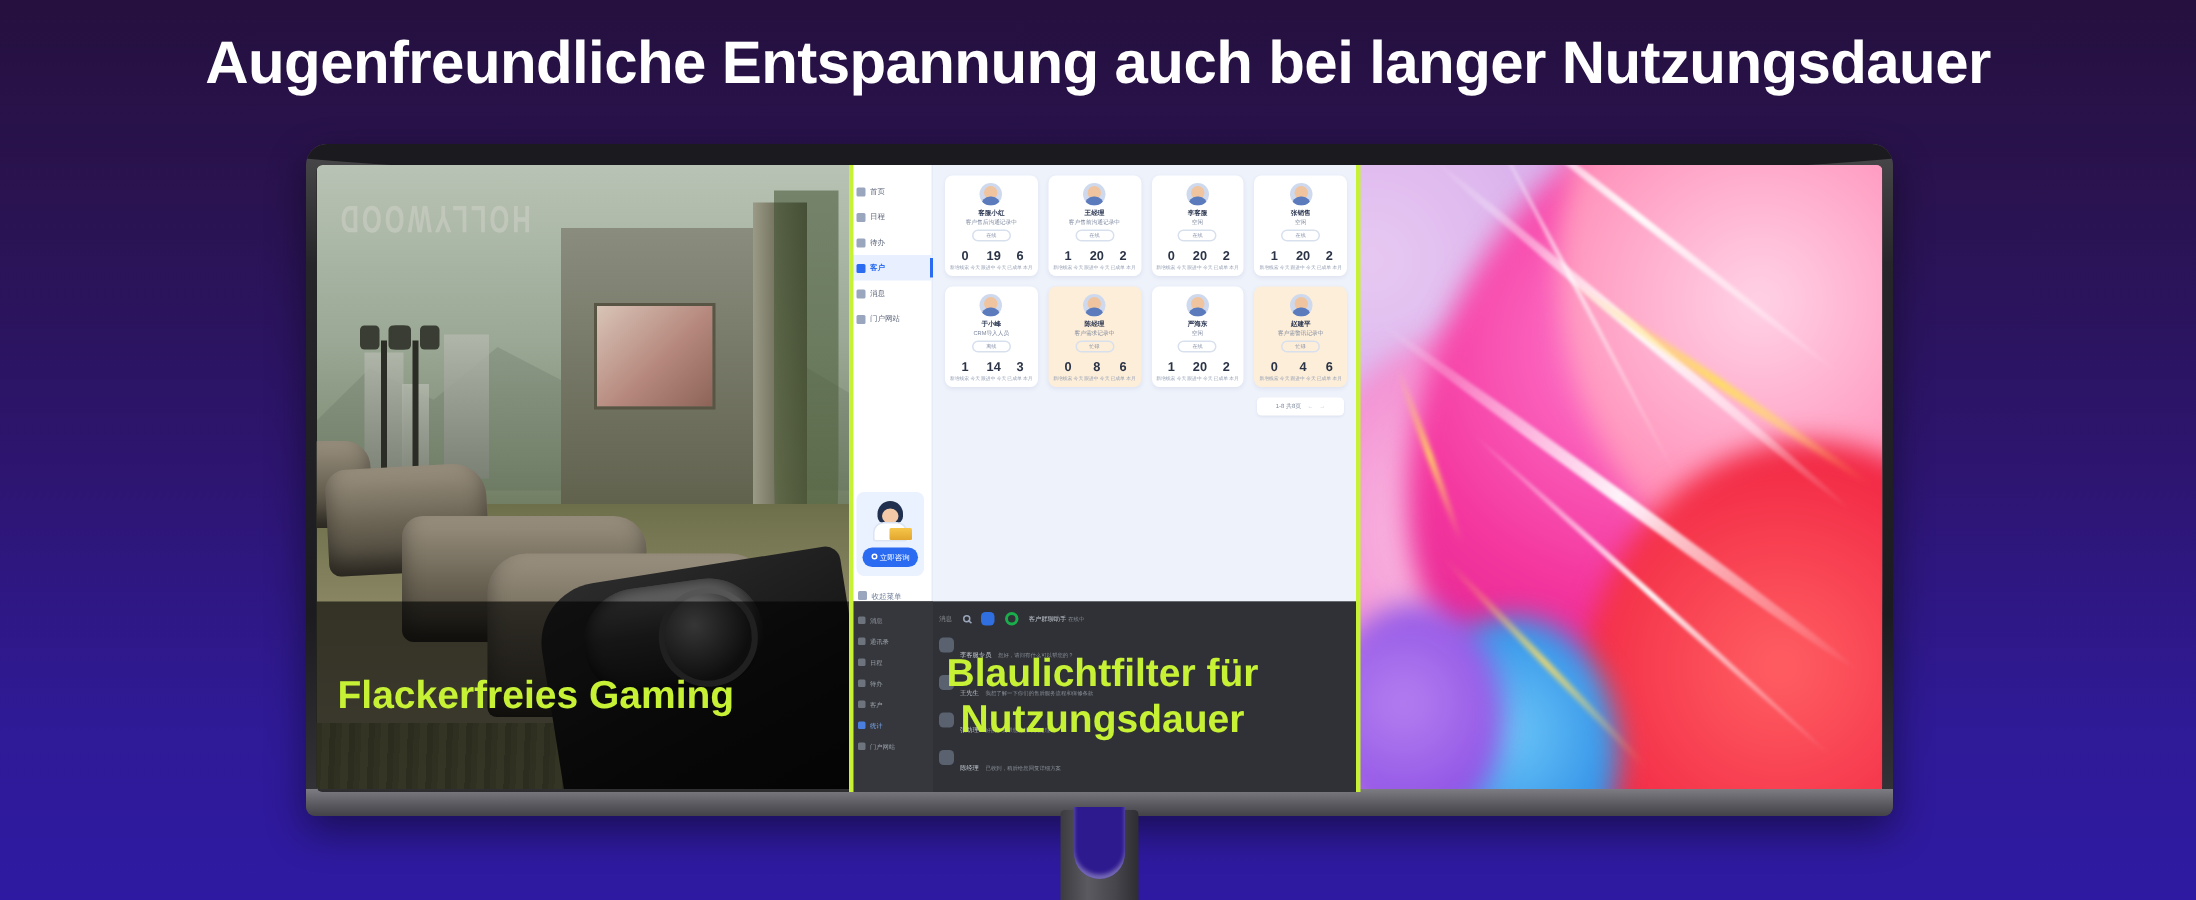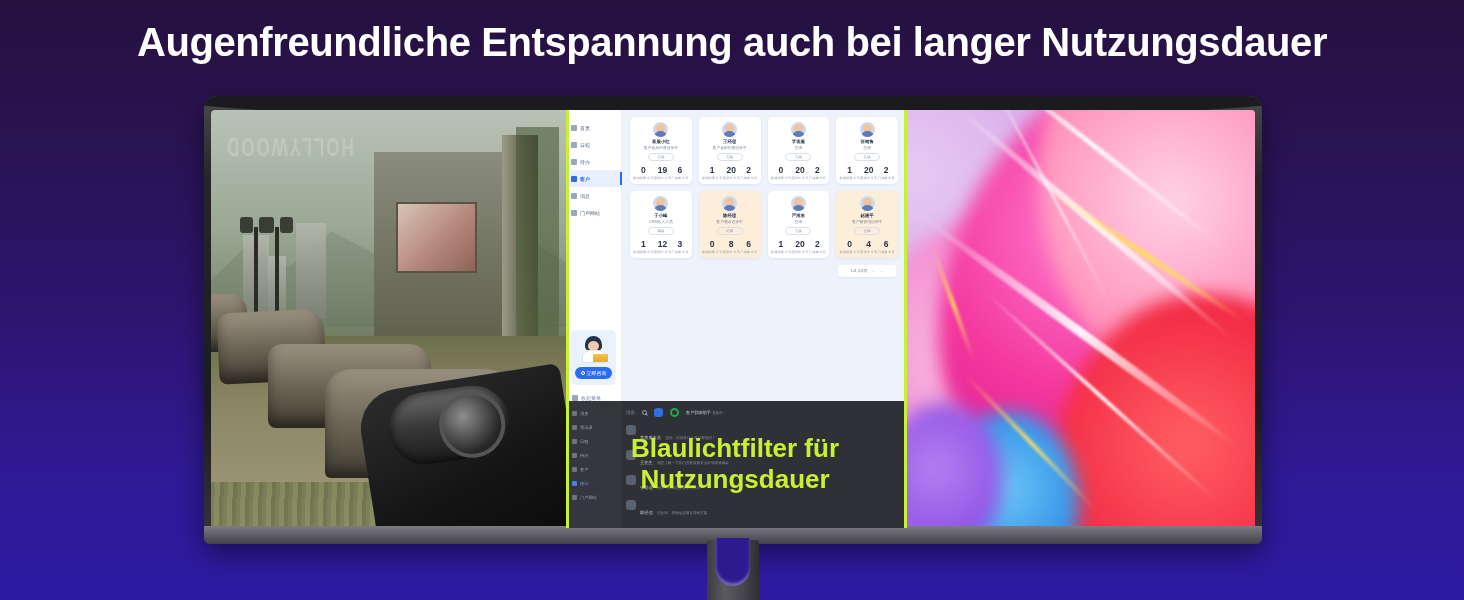--- a/index.html
+++ b/index.html
@@ -378,20 +378,23 @@
             <div class="g-ground">
               <div class="g-grass"></div>
             </div>
             <div class="g-wreck w4"></div>
             <div class="g-wreck w1"></div>
             <div class="g-wreck w2"></div>
             <div class="g-wreck w3"></div>
             <div class="g-gun"></div>
             <div class="g-scope"></div>
 
+            <div class="caption-band">
+              <div class="caption">Flackerfreies Gaming</div>
+            </div>
           </div>
 
           <div class="panel panel-app">
             <div class="app">
 
               <div class="app-top">
 
                 <div class="app-side">
                   <div class="side-item">
                     <span class="si-ic"></span>
@@ -555,21 +558,21 @@
                       <div class="c-name">于小峰</div>
                       <div class="c-sub">CRM导入人员</div>
                       <span class="c-tag">离线</span>
                       <div class="c-stats">
                         <div class="c-stat">
                             <div class="c-val">1</div>
                             <div class="c-lab">新增线索
 今天</div>
                           </div>
                         <div class="c-stat">
-                            <div class="c-val">12</div>
+                            <div class="c-val">14</div>
                             <div class="c-lab">跟进中
 今天</div>
                           </div>
                         <div class="c-stat">
                             <div class="c-val">3</div>
                             <div class="c-lab">已成单
 本月</div>
                           </div>
                       </div>
                     </div>

